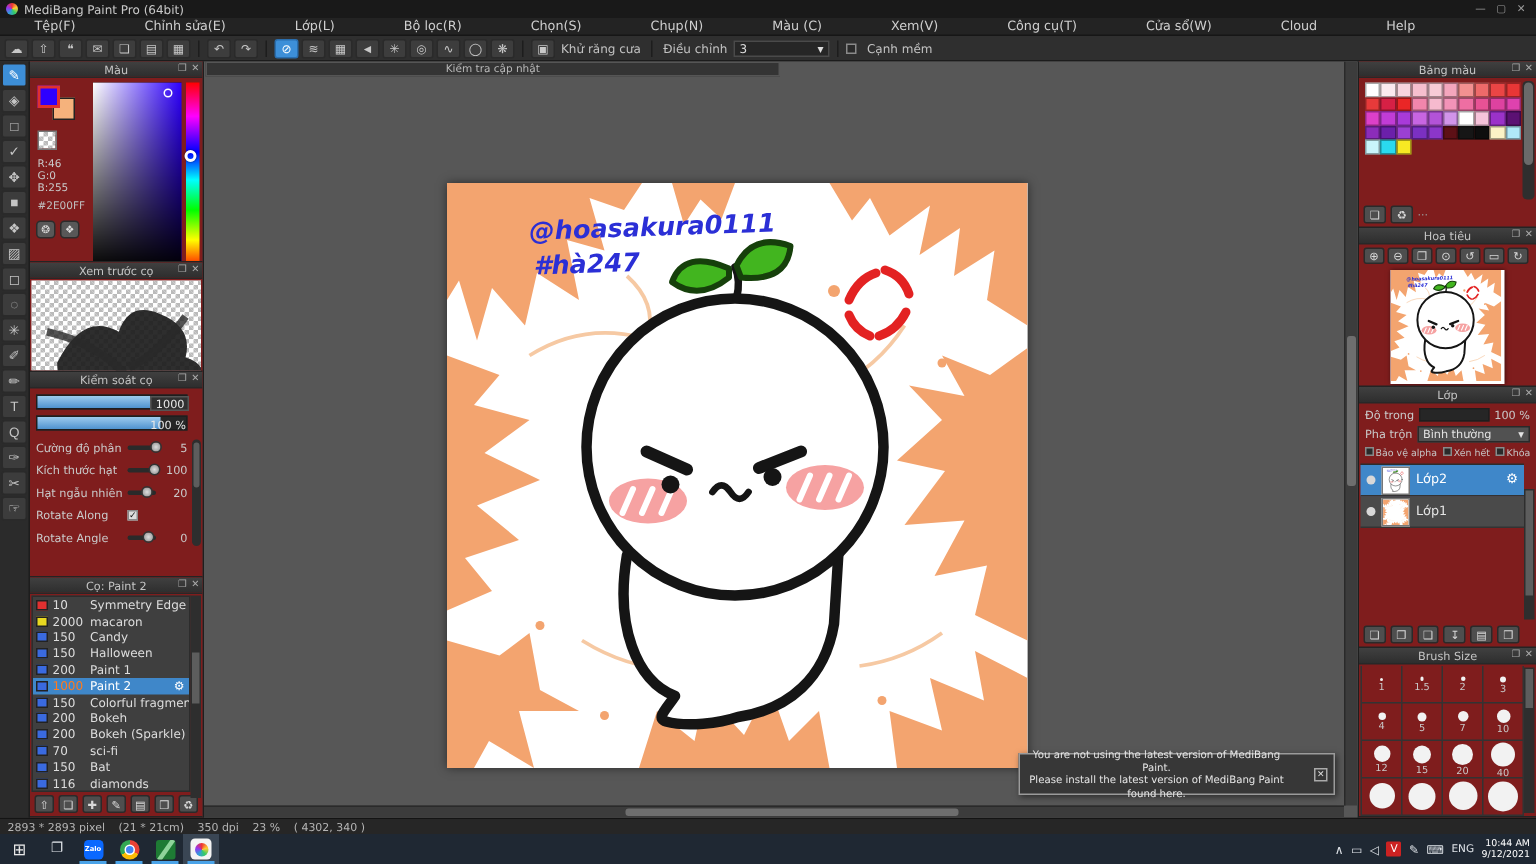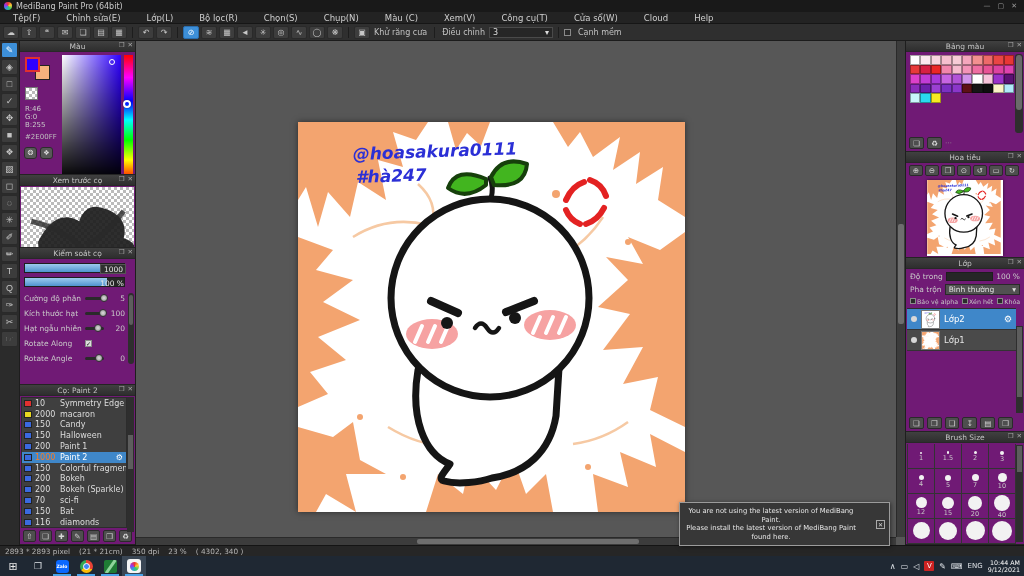--- a/index.html
+++ b/index.html
@@ -5,40 +5,40 @@
   *{margin:0;padding:0;box-sizing:border-box;-webkit-font-smoothing:antialiased}
   body{font-family:"DejaVu Sans","Liberation Sans",sans-serif;background:#000}
   .screen{position:relative;width:1024px;height:576px;overflow:hidden;background:#575757;font-size:9px;color:#ccc}
 
   
   .titlebar{height:12px;background:#191919;display:flex;align-items:center;padding:0 4px;gap:4px}
   .app-ico{width:8px;height:8px;border-radius:50%;background:conic-gradient(#e33,#fc3,#3c6,#39d,#93e,#e33)}
   .title-text{font-size:8px;color:#c9c9c9}
   .win-ctl{margin-left:auto;display:flex;gap:7px;color:#9a9a9a;font-size:7px;padding-right:3px}
   .menubar{height:12px;background:#232323;display:flex;align-items:center;border-bottom:1px solid #161616}
-  .menu-item{padding:0 13px;font-size:8.5px;color:#cfcfcf;cursor:default}
+  .menu-item{padding:0 23px;font-size:8.5px;color:#cfcfcf;cursor:default}
 
   
   .toolbar{height:17px;background:#2f2f2f;border-bottom:1px solid #1c1c1c;display:flex;align-items:center;gap:2px;padding:0 3px}
   .tb-btn{width:16px;height:13px;display:flex;align-items:center;justify-content:center;background:#3d3d3d;border:1px solid #2a2a2a;border-radius:2px;color:#c8c8c8;font-size:8px}
   .tb-btn.sel{background:#3d8fd8;color:#fff;border-color:#2a6eae}
   .tb-sep{width:1px;height:11px;background:#1d1d1d;margin:0 3px}
   .tb-label{font-size:8px;color:#c2c2c2;margin:0 2px}
   .tb-dd{width:64px;height:11px;background:#262626;border:1px solid #4a4a4a;display:flex;align-items:center;justify-content:space-between;padding:0 3px;font-size:8px;color:#ddd}
   .cbx{width:7px;height:7px;border:1px solid #8a8a8a;background:#2a2a2a;display:inline-block;margin-right:3px}
   .cbx.on{background:#ddd;color:#111;font-size:6px;line-height:6px;text-align:center}
 
   
   .workspace{display:flex;height:504px}
   .toolstrip{width:20px;background:#2b2b2b;border-right:1px solid #1d1d1d;display:flex;flex-direction:column;align-items:center;padding-top:1px;gap:1px}
   .tool{width:17px;height:16px;display:flex;align-items:center;justify-content:center;background:#3c3c3c;border:1px solid #2a2a2a;border-radius:2px;color:#c5c5c5;font-size:9px}
   .tool.sel{background:#3d8fd8;color:#fff}
   .leftcol{width:116px;display:flex;flex-direction:column;background:#3c3c3c;border-right:1px solid #1e1e1e}
   .rightcol{width:119px;display:flex;flex-direction:column;background:#3c3c3c;border-left:1px solid #1e1e1e}
-  .panel{border-bottom:1px solid #242424;background:#701a75;position:relative;overflow:hidden}
+  .panel{border-bottom:1px solid #242424;background:#7f1d1d;position:relative;overflow:hidden}
   .panel-header{height:11px;background:linear-gradient(#404040,#2e2e2e);display:flex;align-items:center;justify-content:center;font-size:7.5px;color:#c4c4c4;position:relative;border-bottom:1px solid #282828}
   .hdr-btns{position:absolute;right:2px;top:0;display:flex;gap:3px;font-size:6.5px;color:#aaa}
 
   
   .color-body{display:flex;padding:3px 2px 0 3px;gap:3px}
   .color-left{width:36px;position:relative;font-size:7px;color:#c8c8c8}
   .swA{position:absolute;left:2px;top:2px;width:15px;height:15px;border:2px solid #e03030;z-index:2}
   .swB{position:absolute;left:12px;top:10px;width:15px;height:15px;border:1px solid #222}
   .checker{background-image:linear-gradient(45deg,#bbb 25%,transparent 25%,transparent 75%,#bbb 75%),linear-gradient(45deg,#bbb 25%,#fff 25%,#fff 75%,#bbb 75%);background-size:6px 6px;background-position:0 0,3px 3px}
   .swT{position:absolute;left:2px;top:32px;width:13px;height:13px;border:1px solid #777}
@@ -146,21 +146,21 @@
   .ico-chrome::after{content:"";position:absolute;inset:3px;border-radius:50%;background:#4285f4;border:1.5px solid #fff}
   .ico-green{width:13px;height:13px;border-radius:2px;background:#1e7b34;position:relative;overflow:hidden}
   .ico-green::after{content:"";position:absolute;left:5px;top:-2px;width:3px;height:18px;background:#8fd49a;transform:rotate(35deg)}
   .ico-mdb{width:14px;height:14px;border-radius:3px;background:#f4f4f4;display:flex;align-items:center;justify-content:center}
   .ico-mdb i{width:9px;height:9px;border-radius:50%;background:conic-gradient(#e33,#fc3,#3c6,#39d,#93e,#e33)}
   .tray{margin-left:auto;display:flex;align-items:center;gap:5px;padding-right:4px;color:#dfe3e8;font-size:8px}
   .tray-v{width:10px;height:10px;background:#c22;color:#fff;font-size:7px;display:flex;align-items:center;justify-content:center;border-radius:1px}
   .clock{text-align:right;font-size:6.3px;line-height:7px;color:#fff}
 
   
-  .notif{position:absolute;left:679px;top:502px;width:211px;height:44px;background:#373737;border:1px solid #9b9b9b;box-shadow:1px 1px 4px rgba(0,0,0,.5);z-index:40;display:flex;align-items:center;padding:0 4px;gap:18px}
+  .notif{position:absolute;left:679px;top:502px;width:211px;height:28px;background:#373737;border:1px solid #9b9b9b;box-shadow:1px 1px 4px rgba(0,0,0,.5);z-index:40;display:flex;align-items:center;padding:0 4px;gap:18px}
   .notif-text{flex:1;font-size:6.8px;line-height:8.5px;color:#e6e6e6;text-align:center}
   .notif-x{width:9px;height:9px;border:1px solid #aaa;color:#ddd;font-size:6px;display:flex;align-items:center;justify-content:center;flex:none}
   .watermark{position:absolute;left:836px;top:500px;z-index:50;pointer-events:none;color:rgba(255,255,255,.48)}
   .wm1{font-size:13.5px}
   .wm2{font-size:8px;margin-top:1px;color:rgba(255,255,255,.42)}
 </style>
 </head>
 <body>
 
 <svg width="0" height="0" style="position:absolute">
@@ -519,20 +519,23 @@
             <button class="pb-btn">✚</button>
             <button class="pb-btn">✎</button>
             <button class="pb-btn">▤</button>
             <button class="pb-btn">❒</button>
             <button class="pb-btn">♻</button>
           </div>
       </div>
     </div>
 
     <div class="centerarea">
+      <div class="update-bar">
+          <span>Kiểm tra cập nhật</span>
+        </div>
       <div class="canvas">
         <svg viewBox="0 0 387 390" width="387" height="390">
             <use href="#art-full"></use>
           </svg>
       </div>
       <div class="vscroll">
           <i></i>
         </div>
       <div class="hscroll">
           <i></i>

